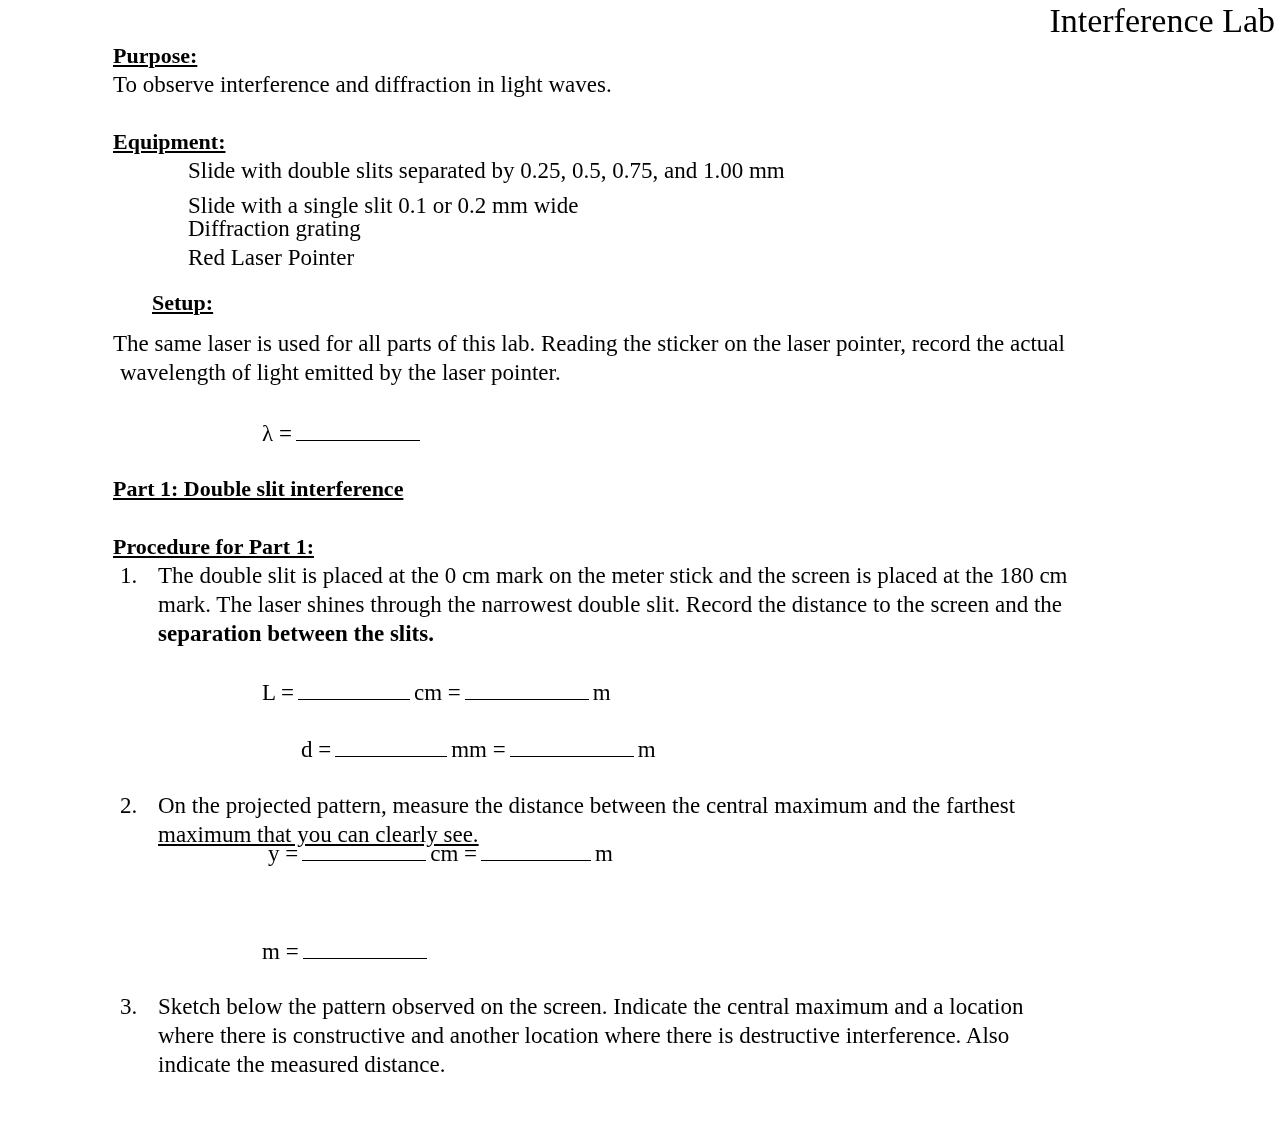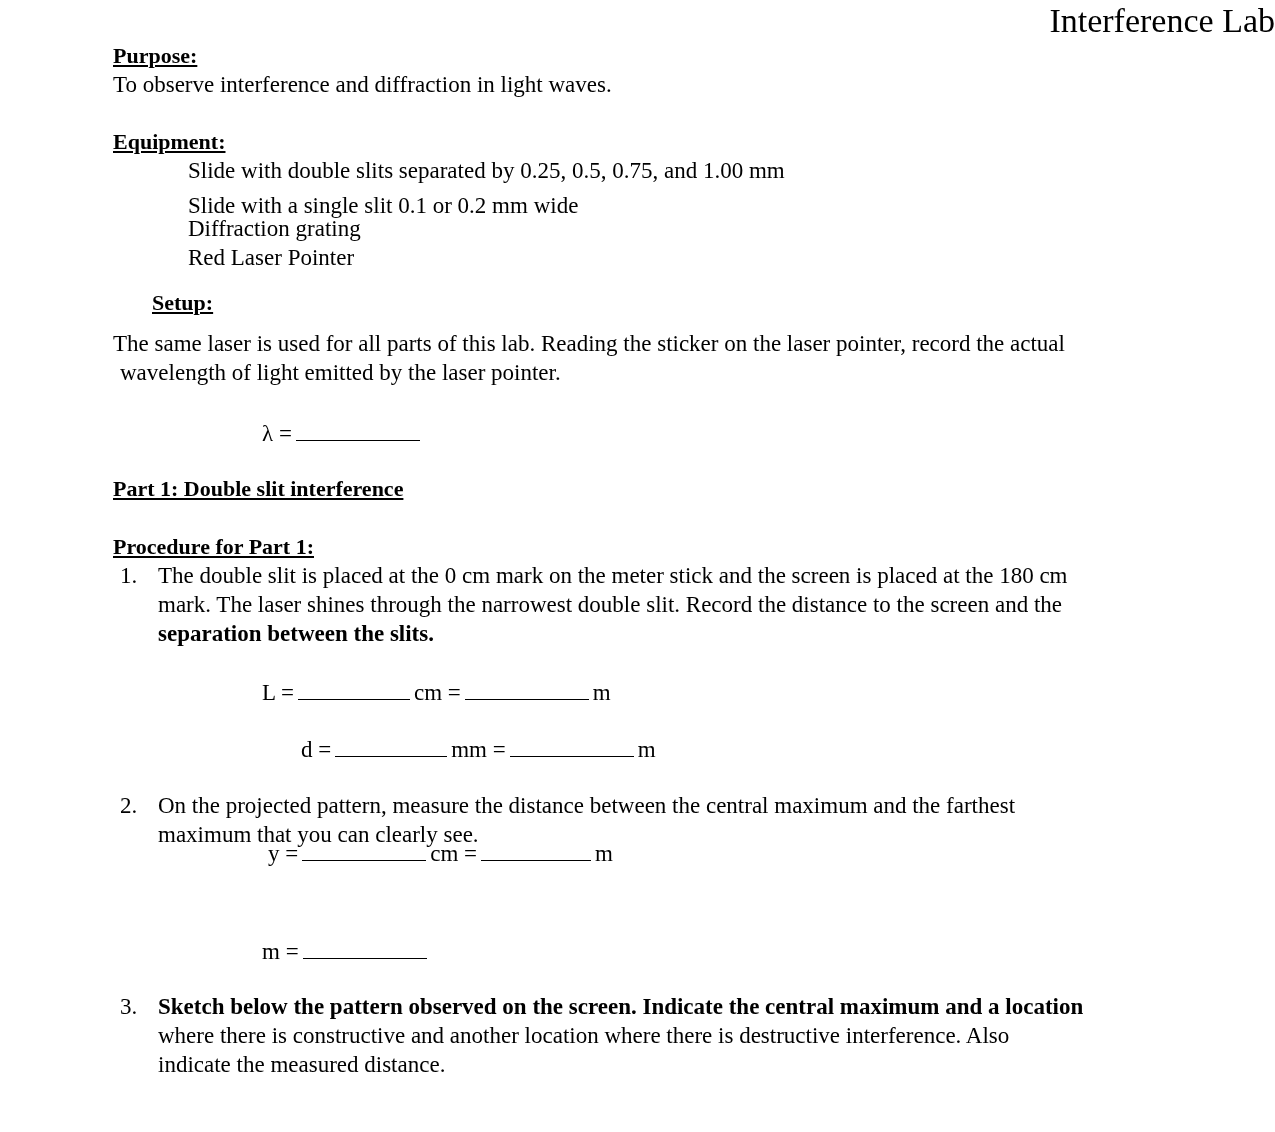--- a/index.html
+++ b/index.html
@@ -47,25 +47,25 @@
 
 <div class="abs" style="left:262px; top:679px;">
   <span>L =</span><span class="blank" style="width:112px;"></span><span>cm =</span><span class="blank" style="width:124px;"></span><span>m</span>
 </div>
 <div class="abs" style="left:262px; top:736px;margin-left:39px;">
   <span>d =</span><span class="blank" style="width:112px;"></span><span>mm =</span><span class="blank" style="width:124px;"></span><span>m</span>
 </div>
 
 <div class="abs" style="left:120px; top:794px;">2.</div>
 <div class="abs" style="left:158px; top:794px;">On the projected pattern, measure the distance between the central maximum and the farthest</div>
-<div class="abs" style="left:158px; top:823px;">maximum that you can clearly see.</div>
+<div class="abs" style="left:158px; top:823px;text-decoration:underline;">maximum that you can clearly see.</div>
 
 <div class="abs" style="left:268px; top:840px;">
   <span>y =</span><span class="blank" style="width:124px;"></span><span>cm =</span><span class="blank" style="width:110px;"></span><span>m</span>
 </div>
 <div class="abs" style="left:262px; top:938px;">
   <span>m =</span><span class="blank" style="width:124px;"></span>
 </div>
 
 <div class="abs" style="left:120px; top:995px;">3.</div>
-<div class="abs" style="left:158px; top:995px;font-weight:bold;">Sketch below the pattern observed on the screen.  Indicate the central maximum and a location</div>
+<div class="abs" style="left:158px; top:995px;">Sketch below the pattern observed on the screen.  Indicate the central maximum and a location</div>
 <div class="abs" style="left:158px; top:1024px;">where there is constructive and another location where there is destructive interference.  Also</div>
 <div class="abs" style="left:158px; top:1053px;">indicate the measured distance.</div>
 
 </body></html>

